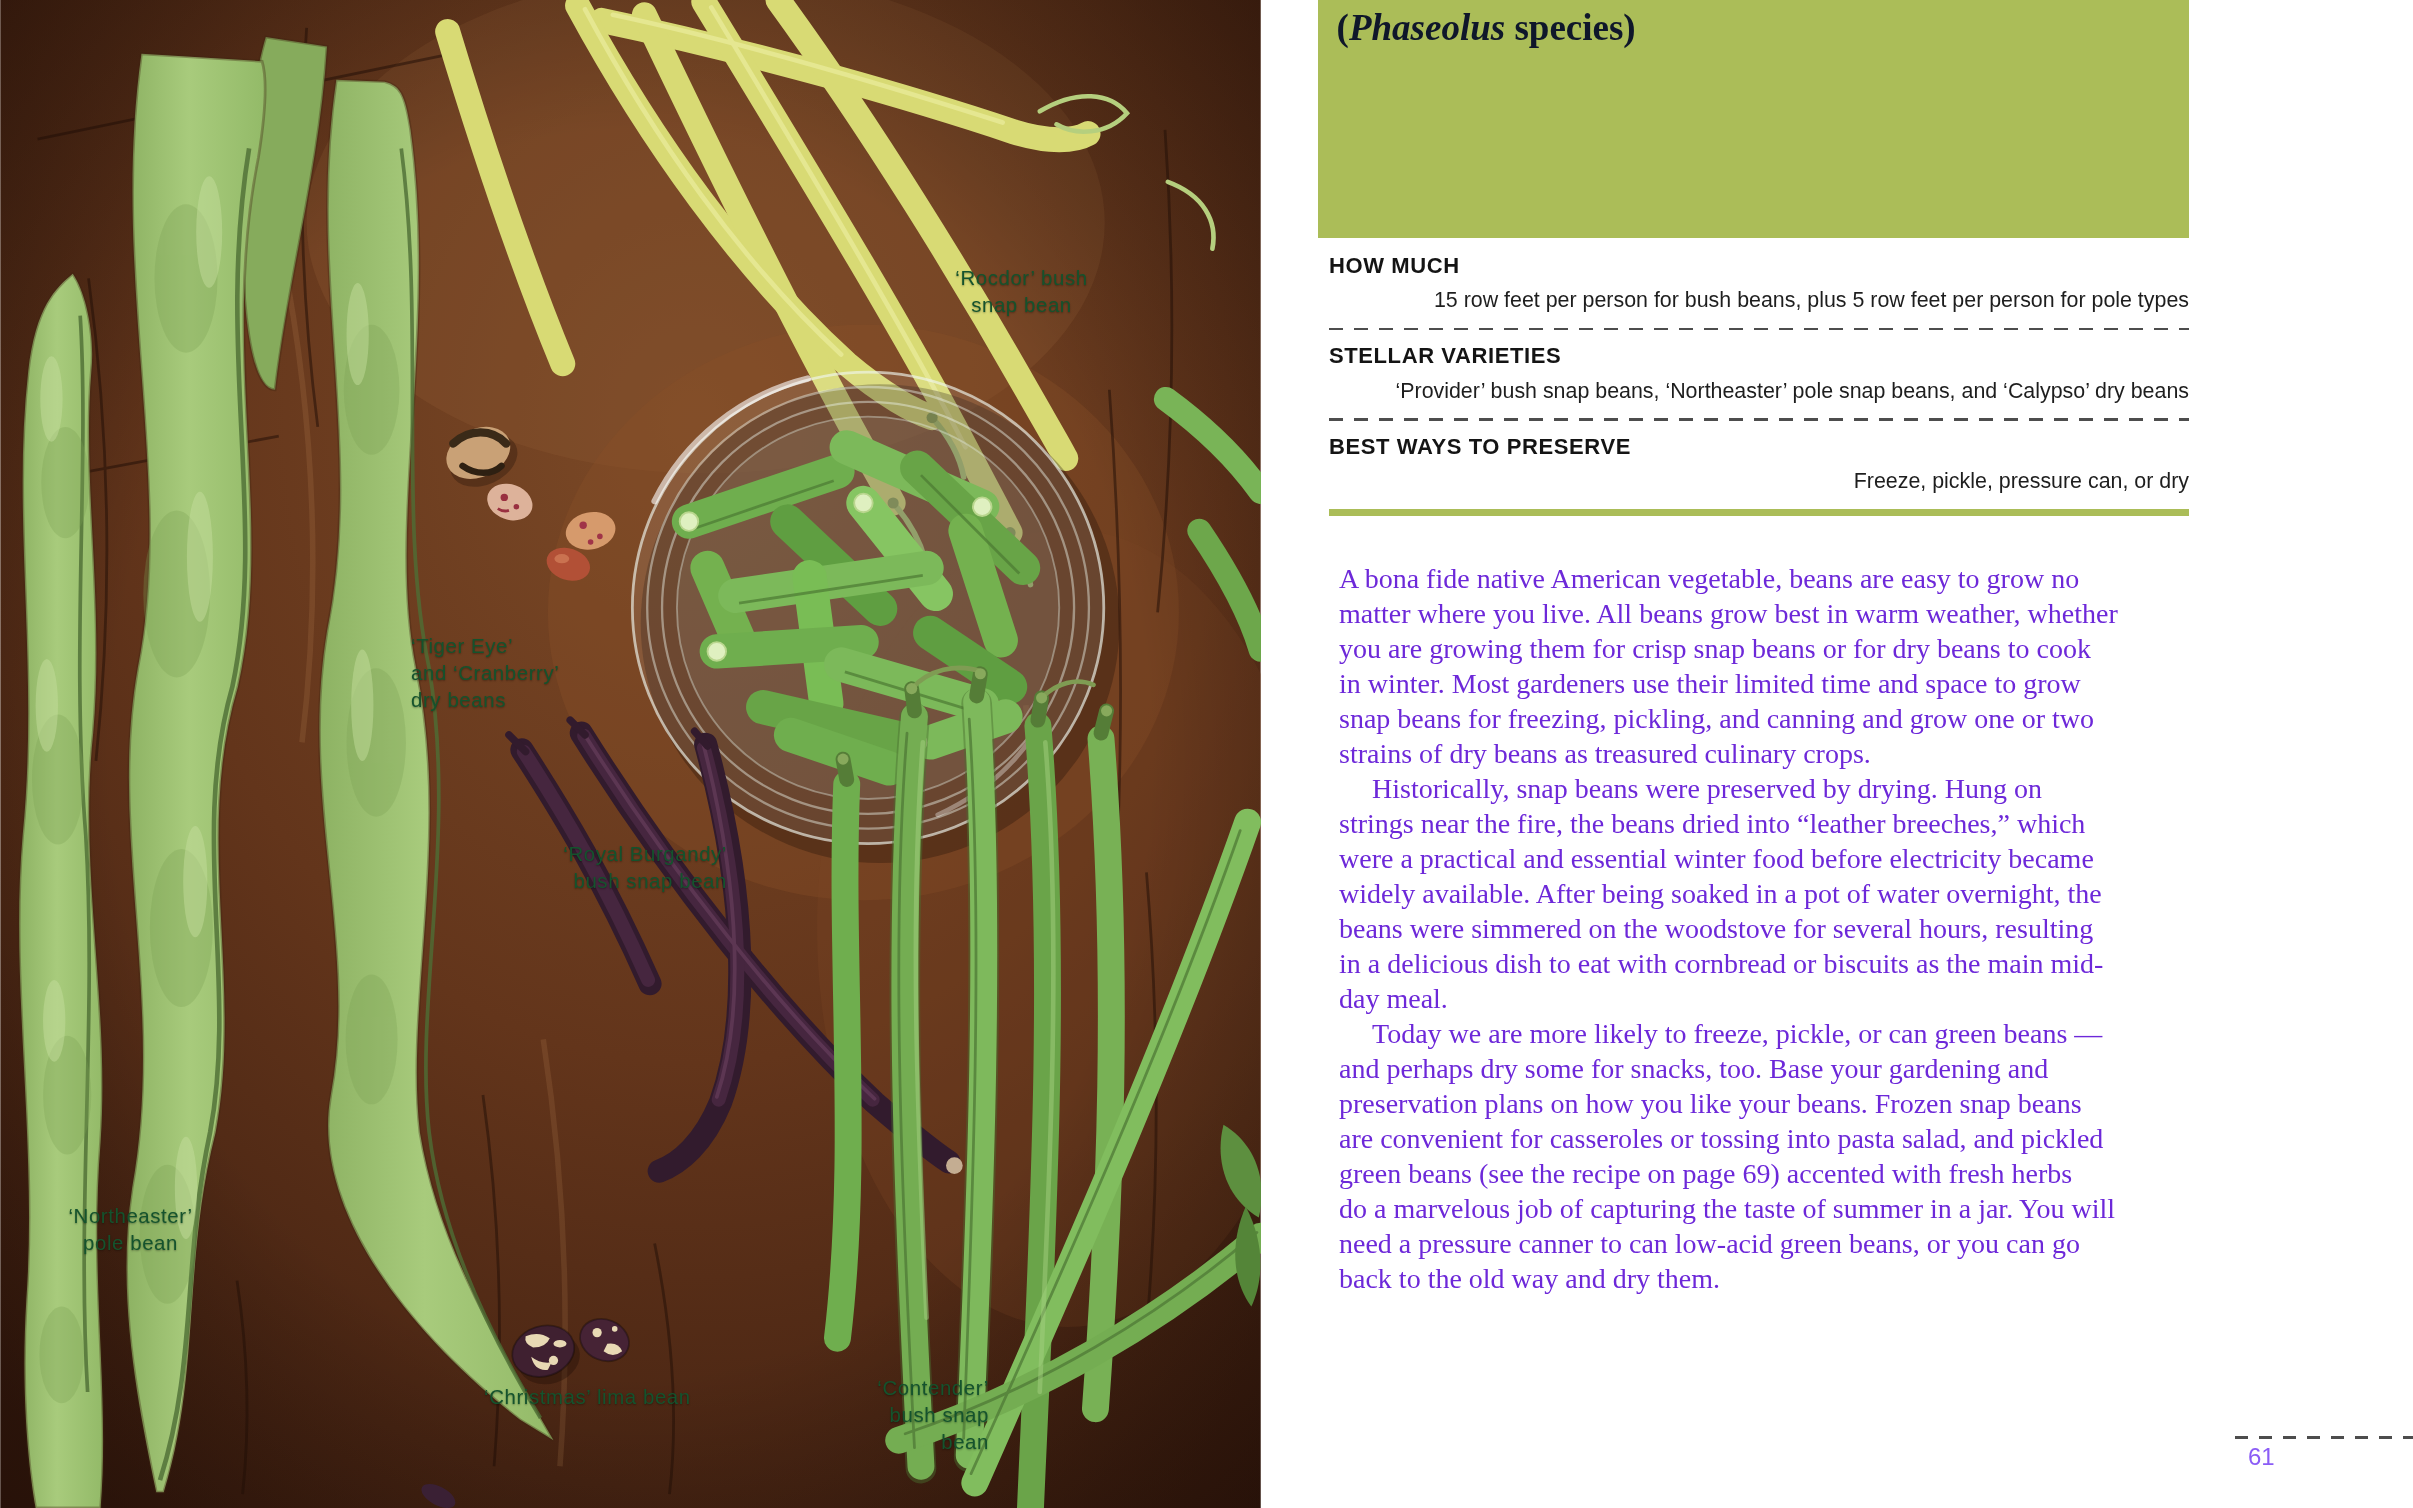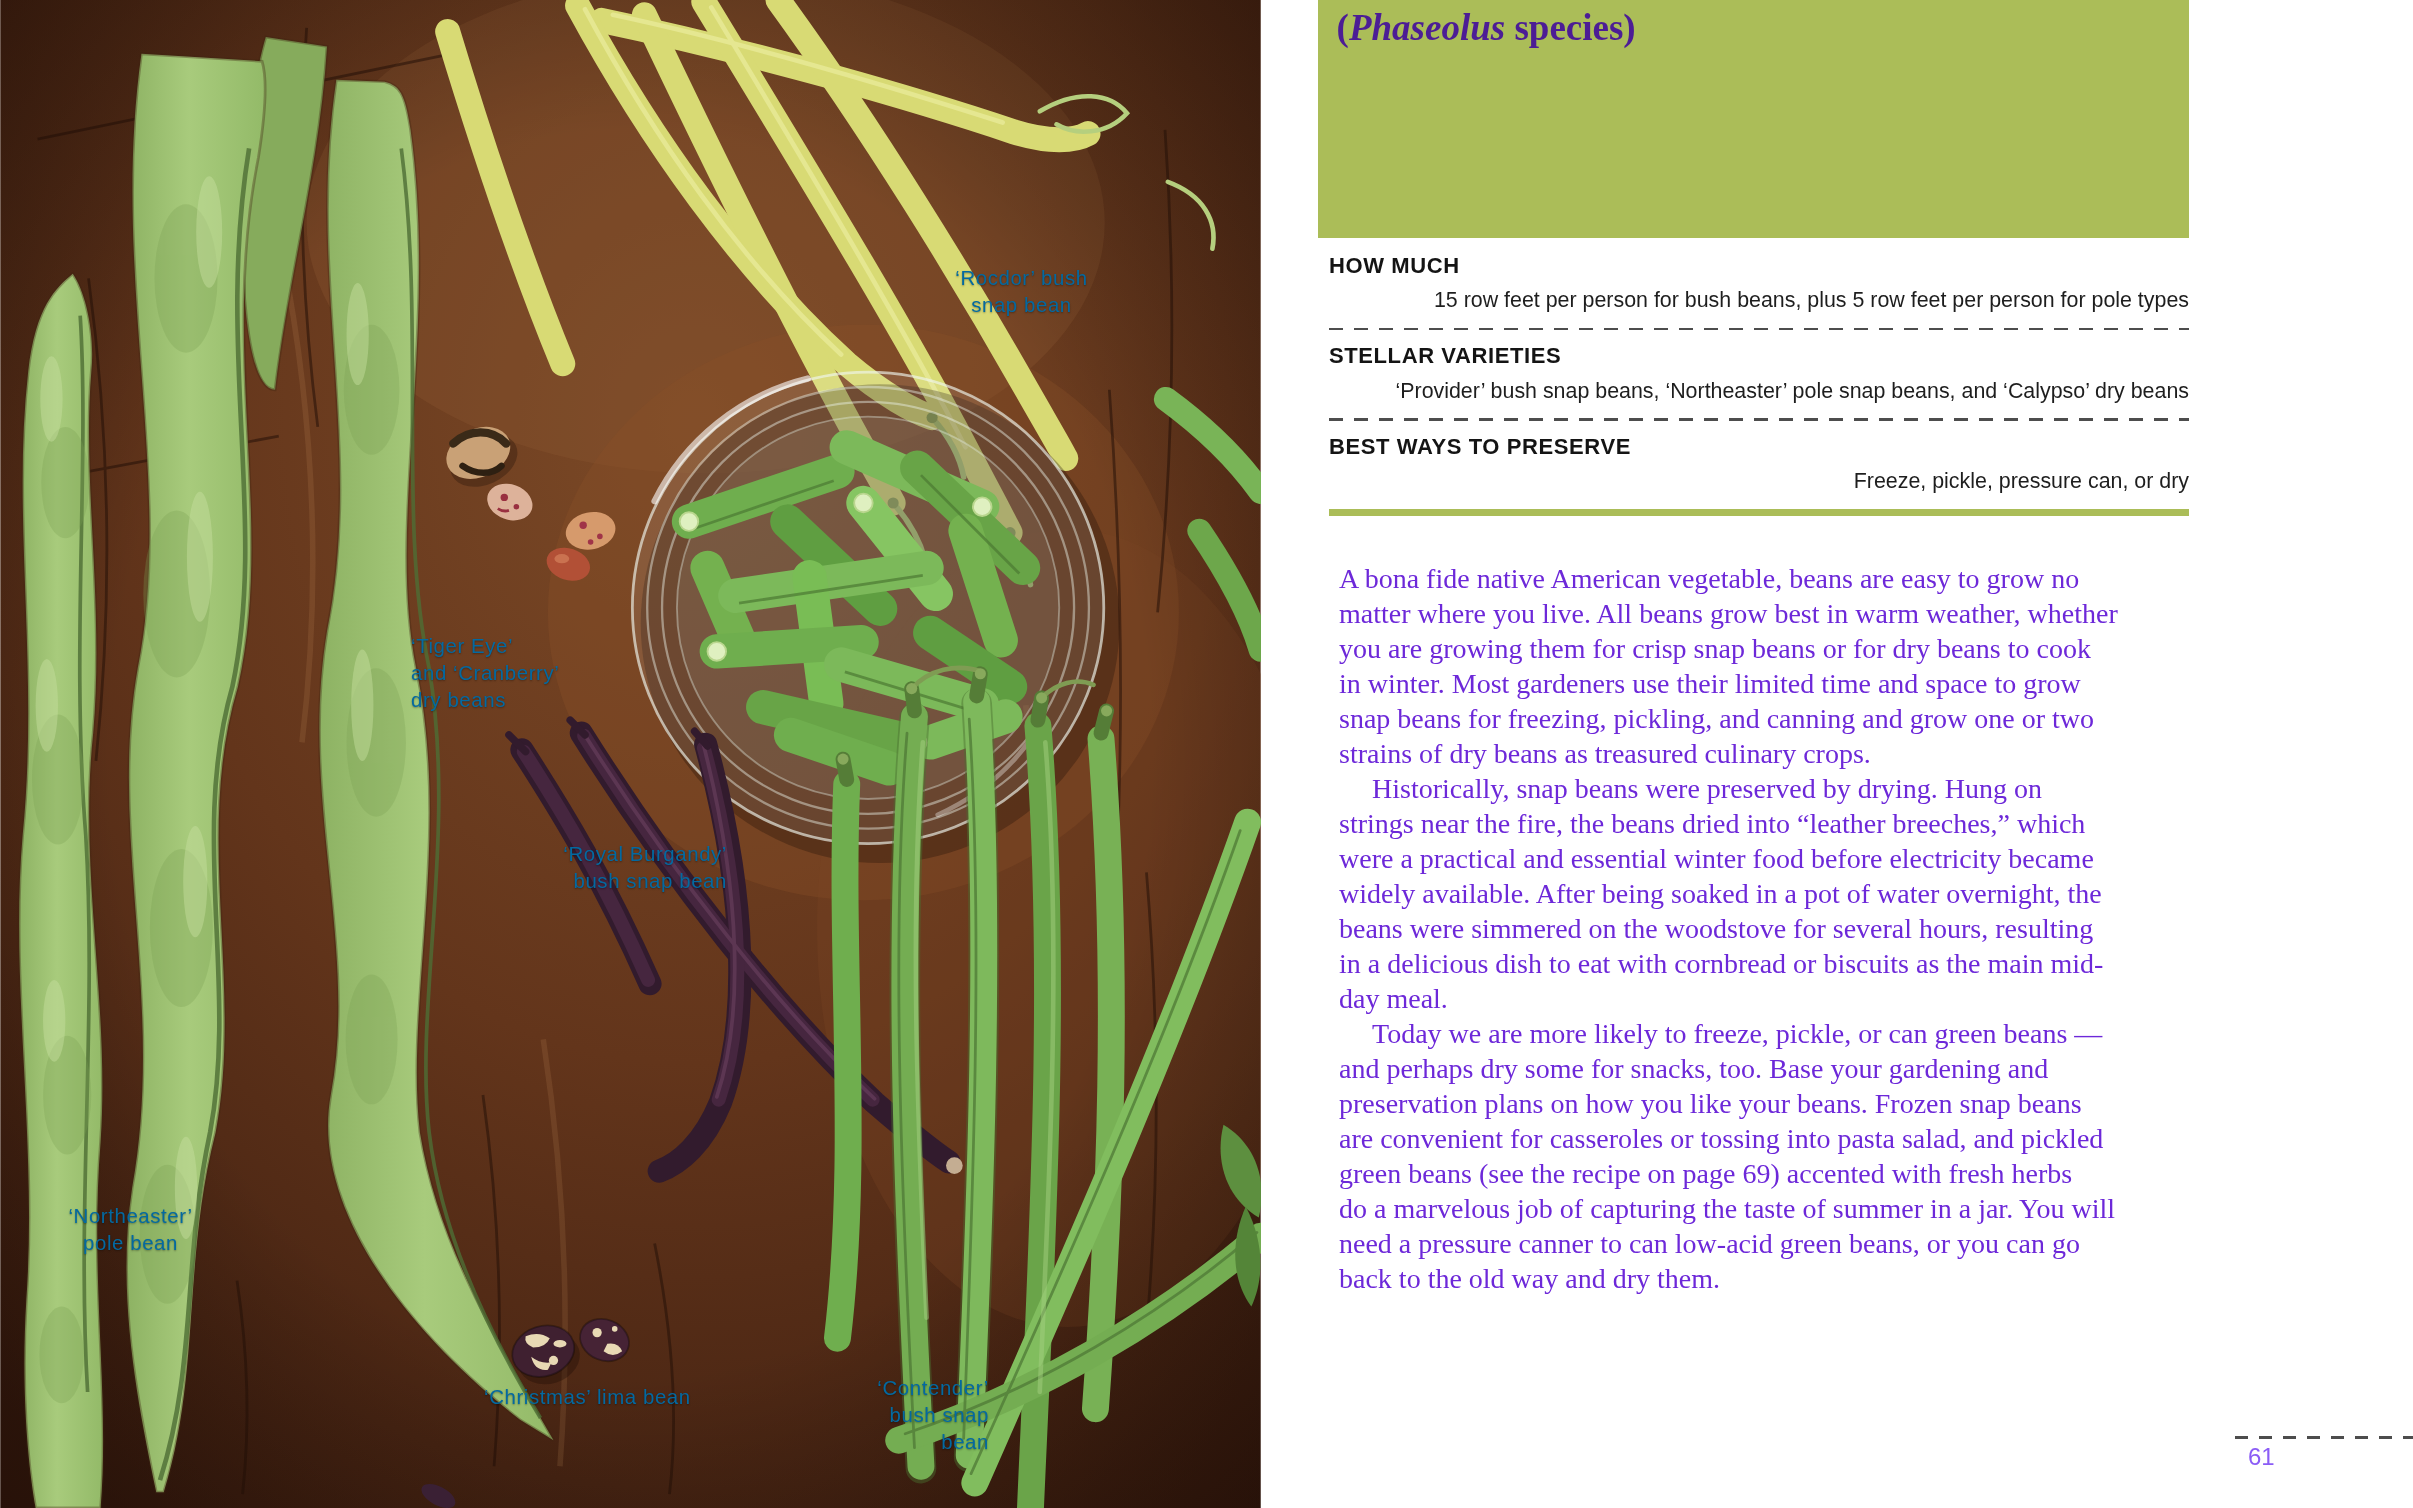--- a/index.html
+++ b/index.html
@@ -2,35 +2,35 @@
 <html style="--accent-green: #abbd58; --dash-gray: #4d4d4d; --photo-label-text: #ffffff; --body-text: #1c1c1a;font-size:15px"><head>
 <meta charset="utf-8">
 <style>
   html,body{margin:0;padding:0;background:#ffffff;}
   .page{position:relative;width:2413px;height:1508px;background:#fff;overflow:hidden;
         font-family:"Liberation Sans",sans-serif;}
 
   
   .photo{position:absolute;left:0;top:0;width:1261px;height:1508px;}
   .photo svg{display:block;}
-  .plabel{position:absolute;color:#0369a1;font:20.4px/1.32 "Liberation Sans",sans-serif;
+  .plabel{position:absolute;color:#14532d;font:20.4px/1.32 "Liberation Sans",sans-serif;
           letter-spacing:0.6px;text-shadow:0 0.9px 1.9px rgba(0,0,0,.35);}
   .lab-rocdor{left:945px;top:265px;width:153px;text-align:center;}
   .lab-tiger{left:411px;top:633px;text-align:left;}
   .lab-royal{left:546px;top:841px;width:181px;text-align:right;}
   .lab-northeaster{left:54px;top:1203px;width:153px;text-align:center;}
   .lab-christmas{left:484px;top:1384px;}
   .lab-contender{left:852px;top:1375px;width:137px;text-align:right;}
 
   
   .greenblock{position:absolute;left:1318px;top:0;width:871px;height:238px;
               background:var(--accent-green,#abbd58);}
   .title{margin:0;padding:28px 0 0 32px;font-family:"Liberation Sans",sans-serif;
          font-weight:900;font-size:115px;line-height:1;letter-spacing:3.7px;color:#101010;}
-  .species{margin:9.3px 0 0 18.6px;font:bold 37px/1 "Liberation Serif",serif;color:#4c1d95;}
+  .species{margin:9.3px 0 0 18.6px;font:bold 37px/1 "Liberation Serif",serif;color:#0f172a;}
   .species .it{font-style:italic;}
 
   .info{position:absolute;left:1329px;top:249px;width:860px;}
   .sec-label{font:bold 22px/1 "Liberation Sans",sans-serif;letter-spacing:0.6px;
              color:#141414;margin:5.6px 0 10.2px 0;}
   .sec-value{font:21.4px/1.25 "Liberation Sans",sans-serif;color:#1e1e1e;margin:0 0 14px 0;text-align:right;}
   .dashline{height:2.8px;margin:5.6px 0 15px 0;
             background:repeating-linear-gradient(90deg,var(--dash-gray,#4d4d4d) 0 14px,transparent 14px 25px);}
   .greenrule{height:6.5px;margin-top:13px;background:var(--accent-green,#abbd58);}
 

